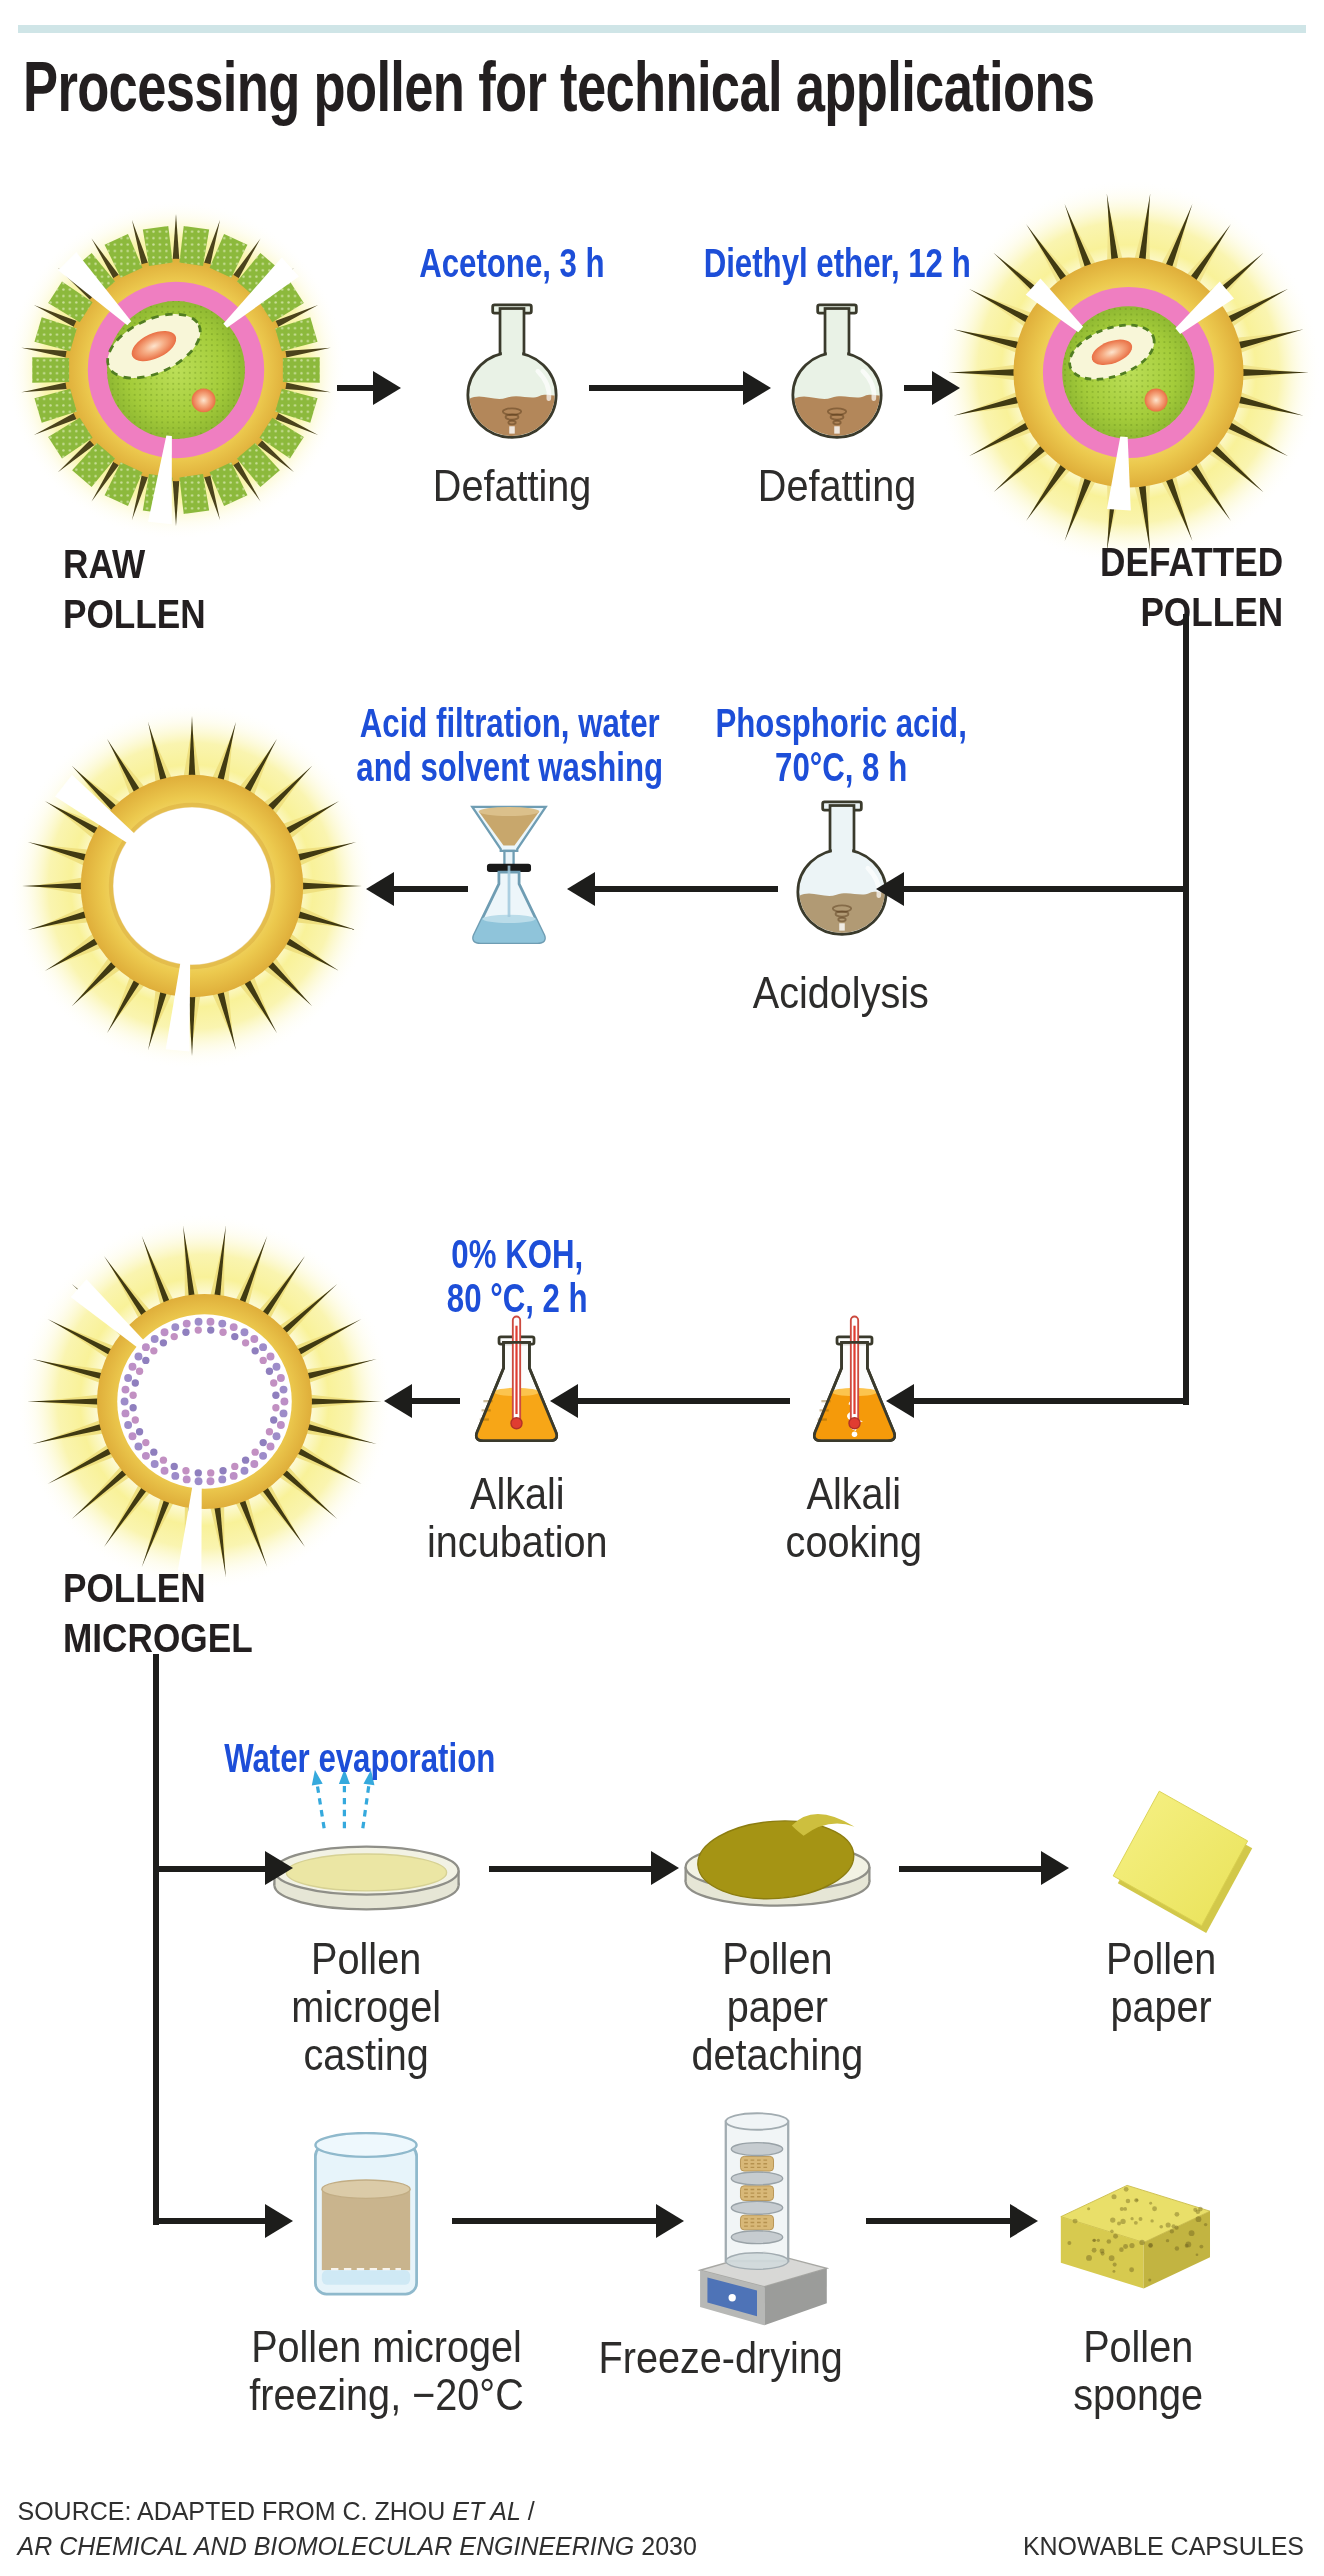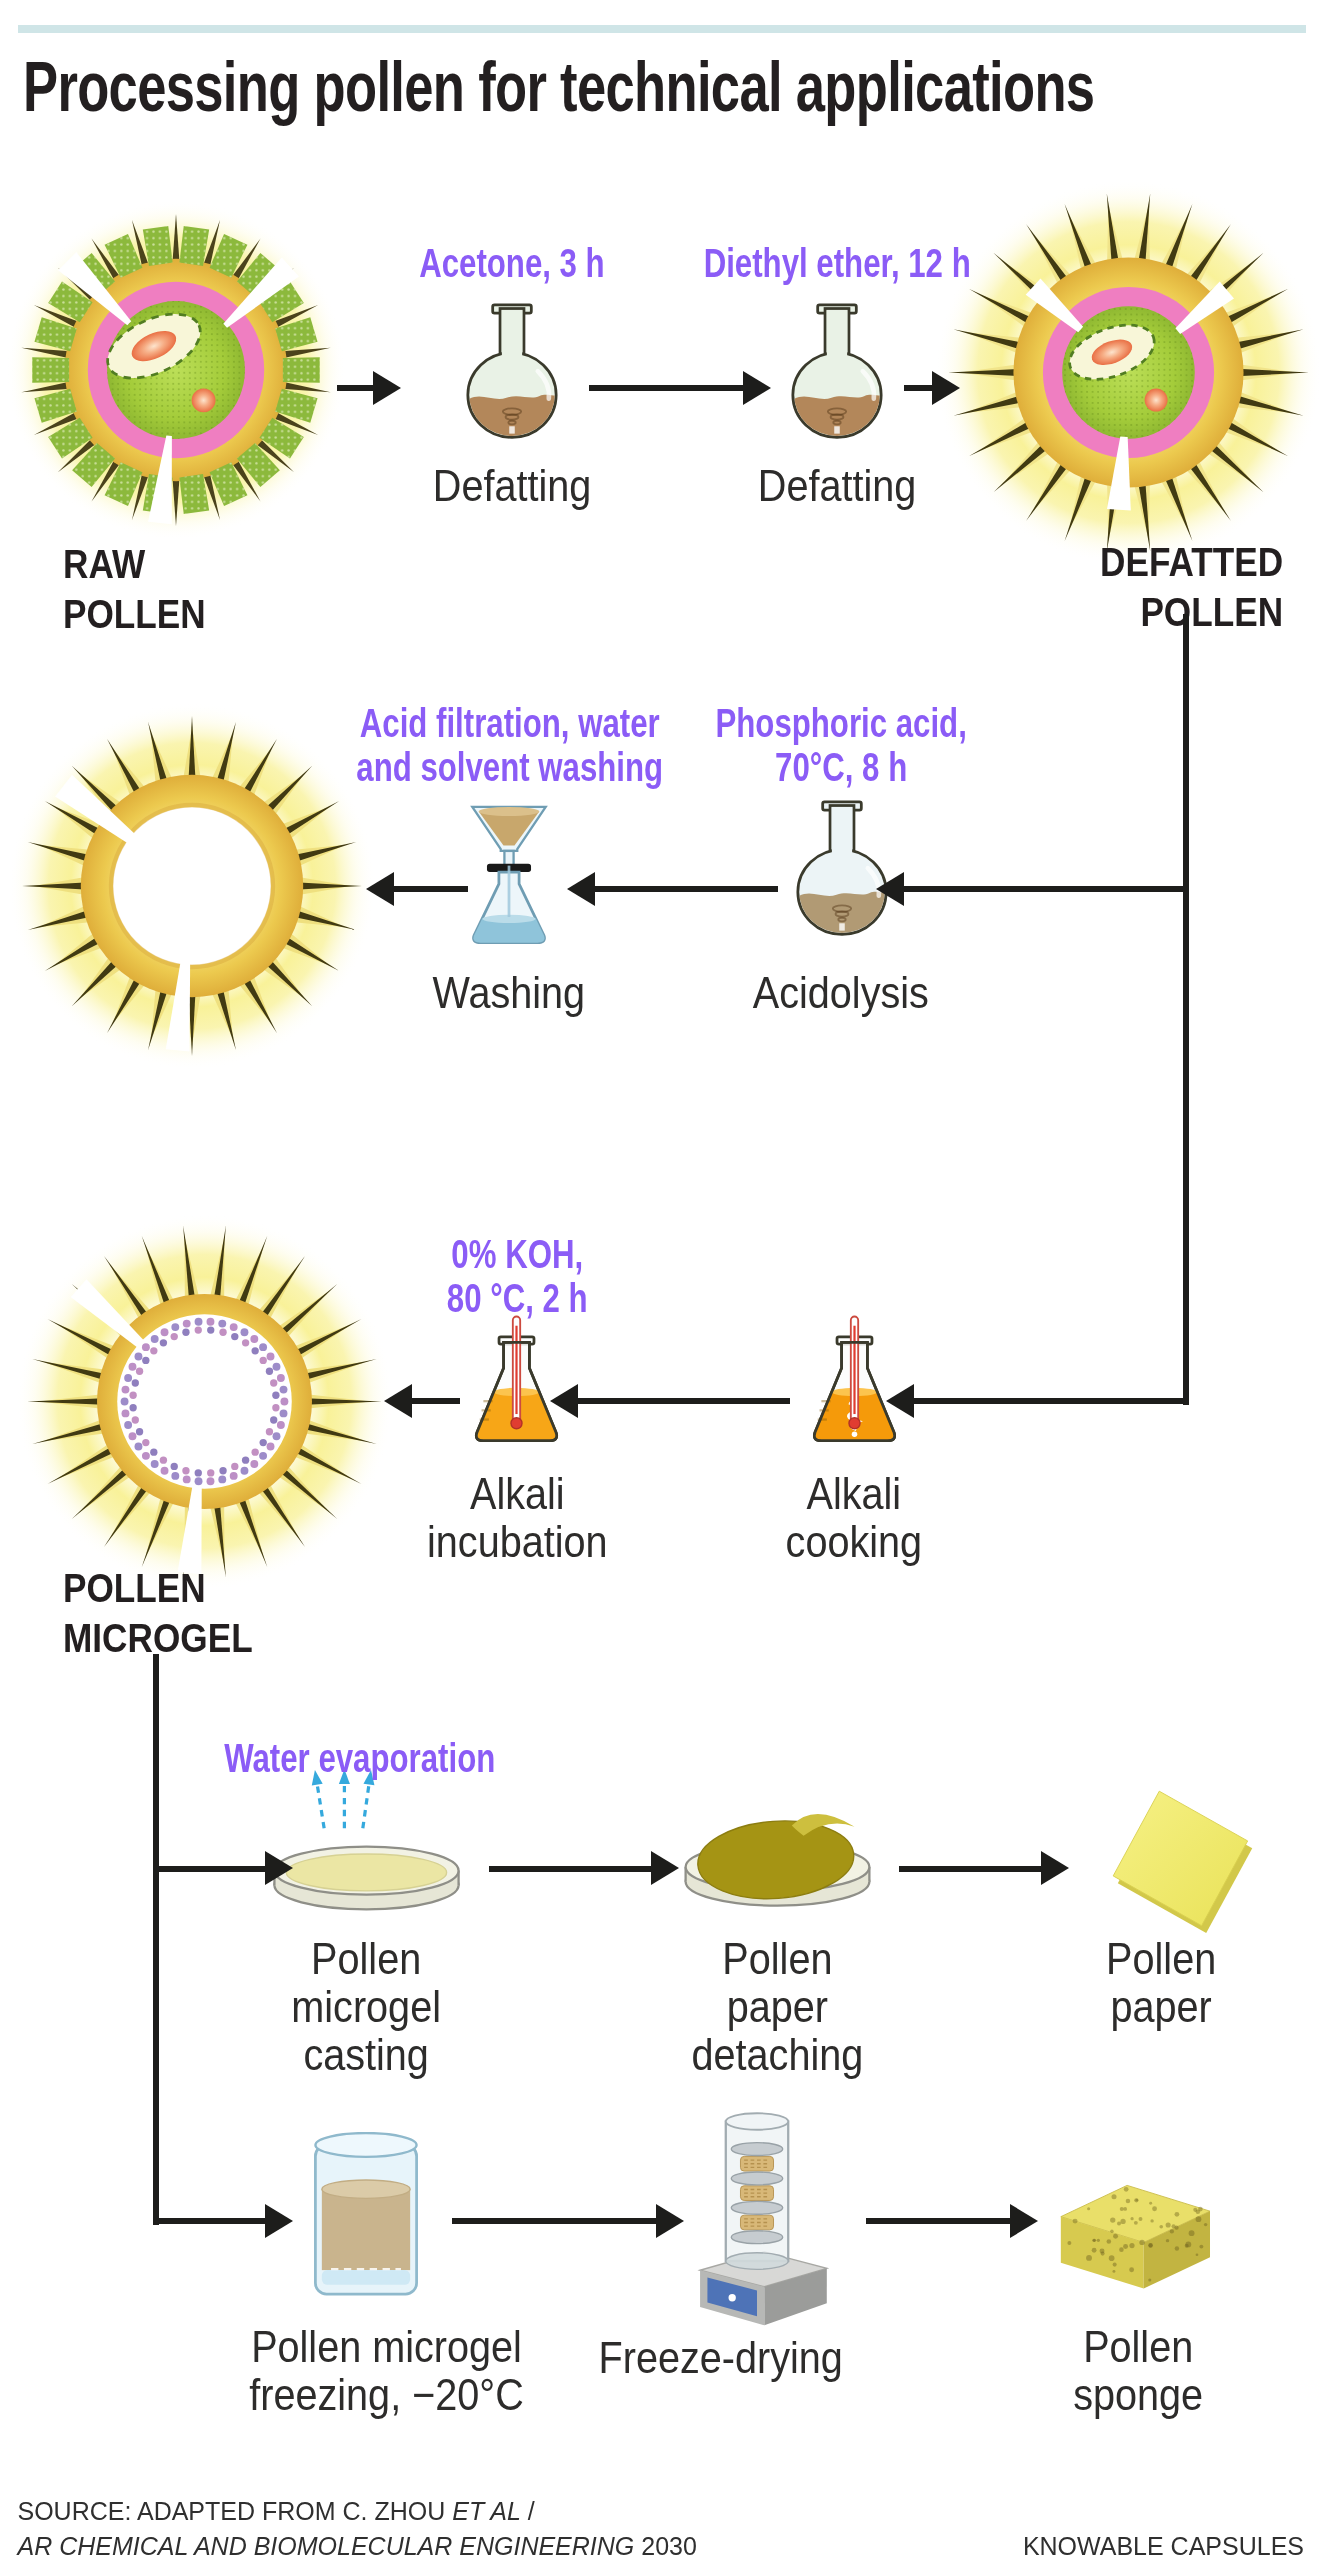--- a/index.html
+++ b/index.html
@@ -3,21 +3,21 @@
 <meta charset="utf-8">
 <style>
   html,body{margin:0;padding:0;background:#fff;}
   #canvas{position:relative;width:1324px;height:2576px;background:#fff;overflow:hidden;
     font-family:"Liberation Sans",sans-serif;color:#231f20;}
   .topbar{position:absolute;left:18.4px;top:25px;width:1288px;height:8.3px;}
   .title{position:absolute;left:23px;top:46px;font-size:71px;font-weight:bold;white-space:nowrap;
     letter-spacing:-0.9px;}
   .title span{display:inline-block;transform:scaleX(.74);transform-origin:left center;}
   .center{position:absolute;width:478px;margin-left:-239px;text-align:center;}
-  .param{font-size:40px;font-weight:bold;color:#8b5cf6;line-height:44px;}
+  .param{font-size:40px;font-weight:bold;color:#1d4ed8;line-height:44px;}
   .param .in{display:inline-block;transform:scaleX(.78);}
   .step{font-size:44px;color:#2d2c2b;line-height:48px;}
   .step .in{display:inline-block;transform:scaleX(.9);}
   .stage{position:absolute;font-size:40px;font-weight:bold;color:#231f20;line-height:50px;white-space:nowrap;}
   .stage .in{display:inline-block;transform:scaleX(.88);transform-origin:left top;}
   .stage.right{text-align:right;}
   .stage.right .in{transform-origin:right top;}
   .ln{display:block;}
   .hline{position:absolute;height:6.4px;background:#1d1d1b;}
   .vline{position:absolute;width:6.4px;background:#1d1d1b;}
@@ -320,21 +320,20 @@
 
   <div class="head-l" style="left:366px;top:872px;"></div>
   <div class="hline" style="left:394px;top:886px;width:74px;"></div>
   <div class="head-l" style="left:567px;top:872px;"></div>
   <div class="hline" style="left:594px;top:886px;width:184px;"></div>
   <div class="head-l" style="left:876px;top:872px;"></div>
   <div class="hline" style="left:904px;top:886px;width:285px;"></div>
 
   <div class="center param" style="left:510px;top:701px;"><span class="in"><span class="ln">Acid filtration, water</span><span class="ln">and solvent washing</span></span></div>
   <div class="center param" style="left:841px;top:701px;"><span class="in"><span class="ln">Phosphoric acid,</span><span class="ln">70°C, 8 h</span></span></div>
-  <div class="center step" style="left:509px;top:969px;"><span class="in">Washing</span></div>
   <div class="center step" style="left:841px;top:969px;text-decoration:underline;"><span class="in">Acidolysis</span></div>
 
   <div class="fig" style="left:7.4px;top:1204px;"><svg width="395" height="395" viewBox="-215 -215 430 430">
         <circle cx="0" cy="0" r="205" fill="url(#gGlow)"></circle>
         <polygon points="111.7,-8.0 180.0,0.0 111.7,8.0" fill="#efe07f"></polygon>
         <polygon points="110.4,19.0 174.8,43.1 106.6,34.5" fill="#efe07f"></polygon>
         <polygon points="102.6,44.8 159.4,83.7 95.2,59.0" fill="#efe07f"></polygon>
         <polygon points="88.9,68.1 134.7,119.4 78.3,80.1" fill="#efe07f"></polygon>
         <polygon points="70.0,87.4 102.3,148.1 56.9,96.5" fill="#efe07f"></polygon>
         <polygon points="47.1,101.6 63.8,168.3 32.1,107.3" fill="#efe07f"></polygon>

